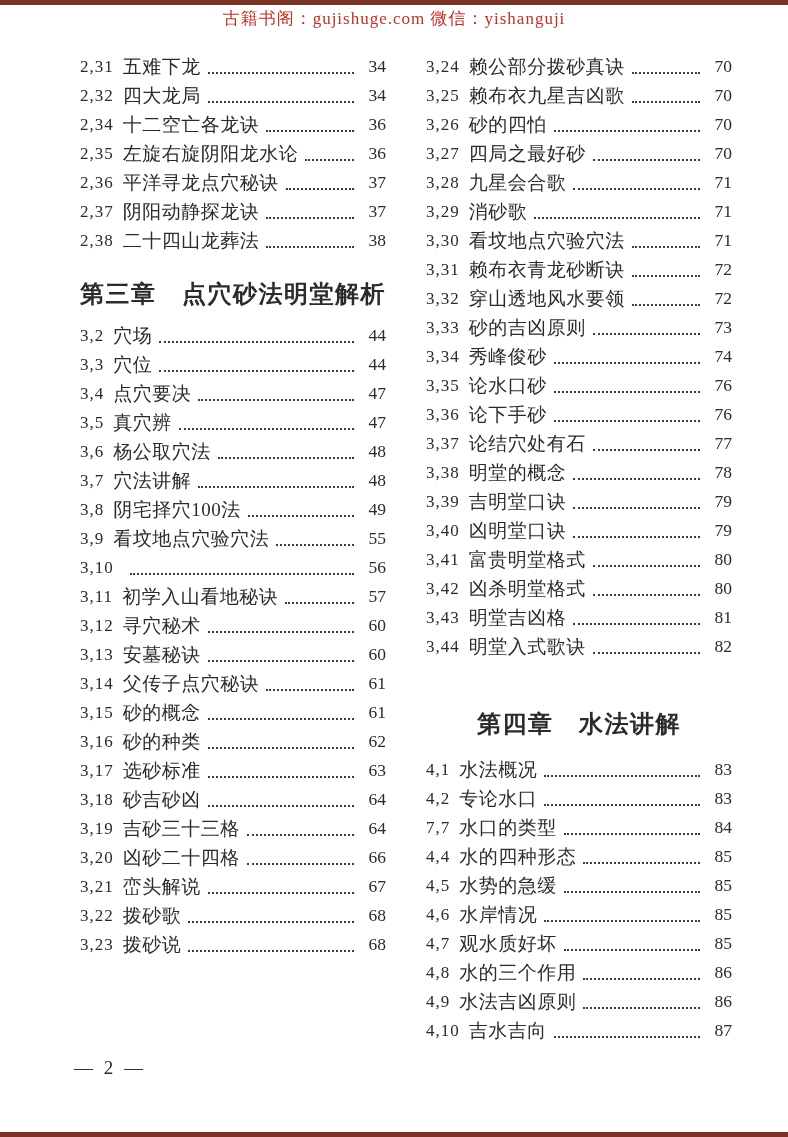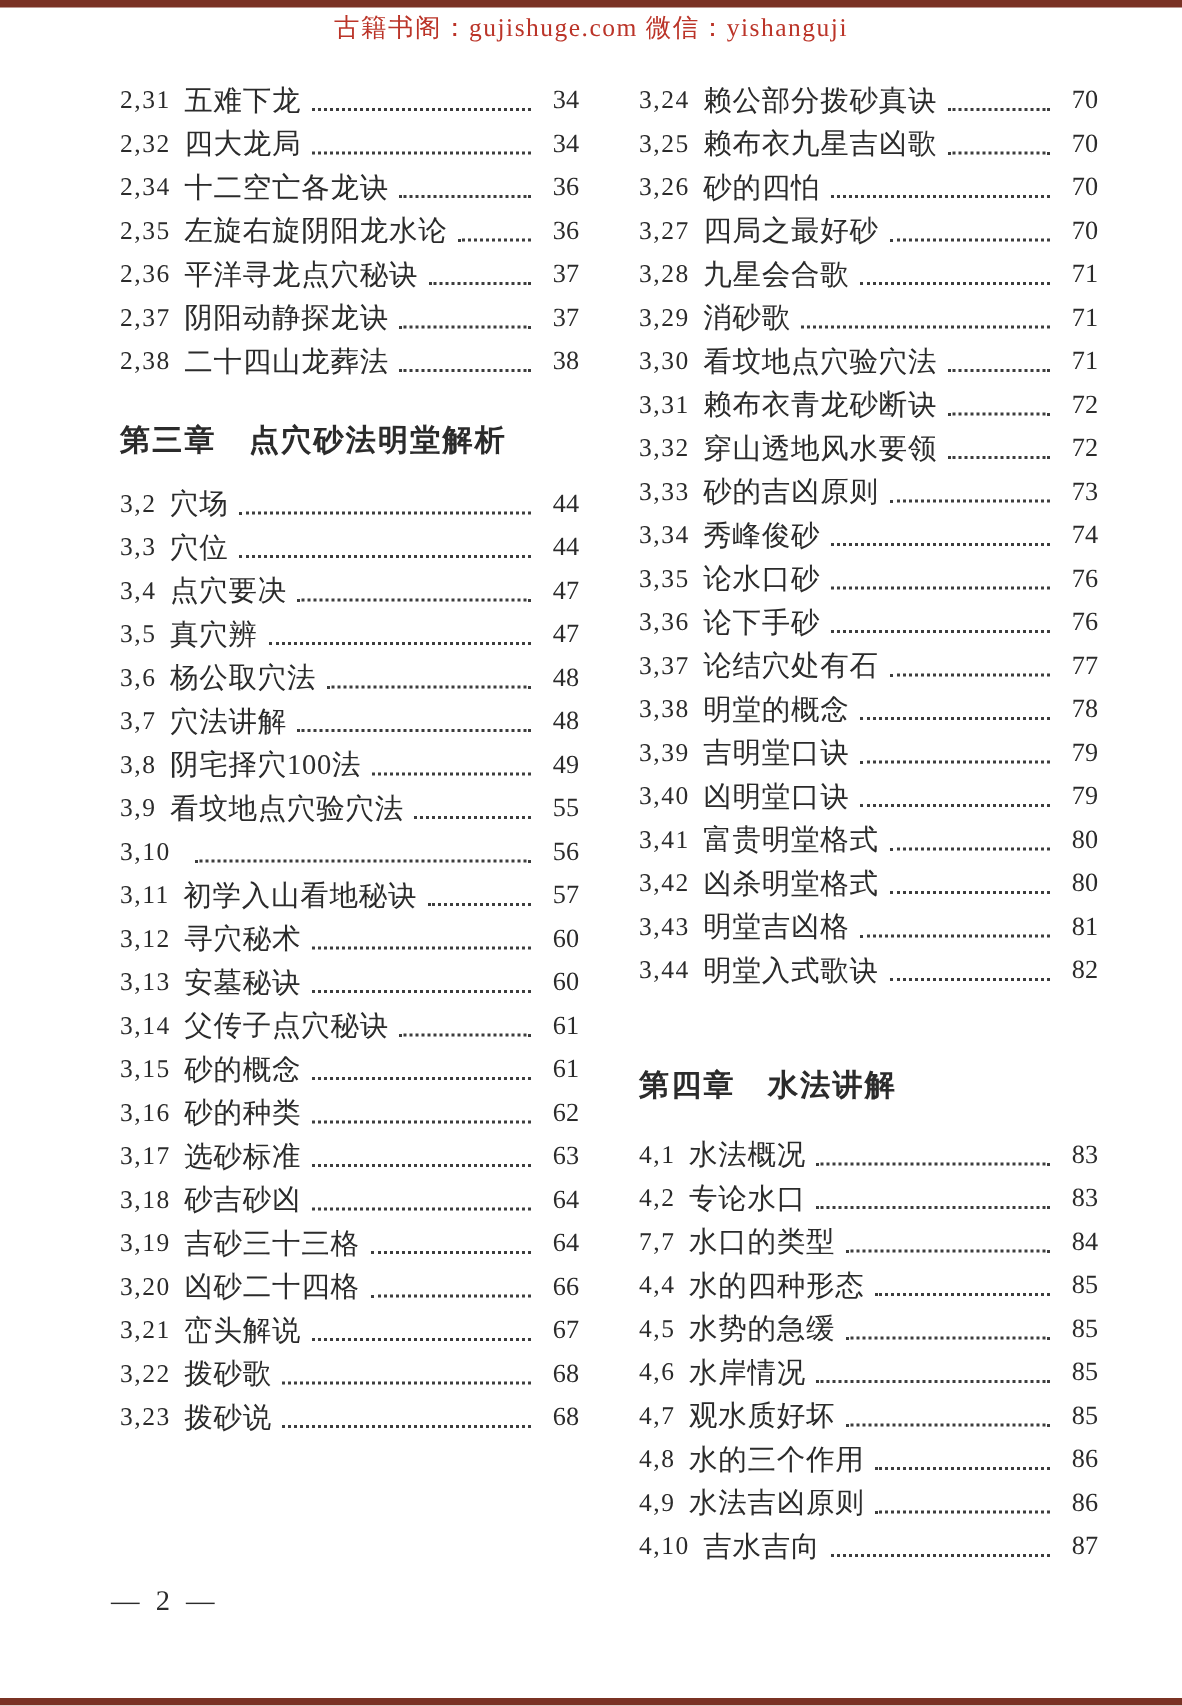--- a/index.html
+++ b/index.html
@@ -55,21 +55,22 @@
     margin: 0 6px 0 7px;
     border-bottom: 2.4px dotted #3d3d3d;
   }
   .entry .pg {
     flex: none;
     min-width: 26px;
     text-align: right;
     font-size: 17.5px;
   }
   .chapter-heading {
-    font-size: 20px;
+    text-align: center;
+    font-size: 24px;
     font-weight: 600;
     letter-spacing: 1.5px;
     height: 34px;
     line-height: 34px;
     margin: 22px 0 10px 0;
   }
   .col-right .chapter-heading { margin-top: 46px; margin-bottom: 14px; }
   .footer {
     position: absolute;
     left: 74px; top: 1057px;

